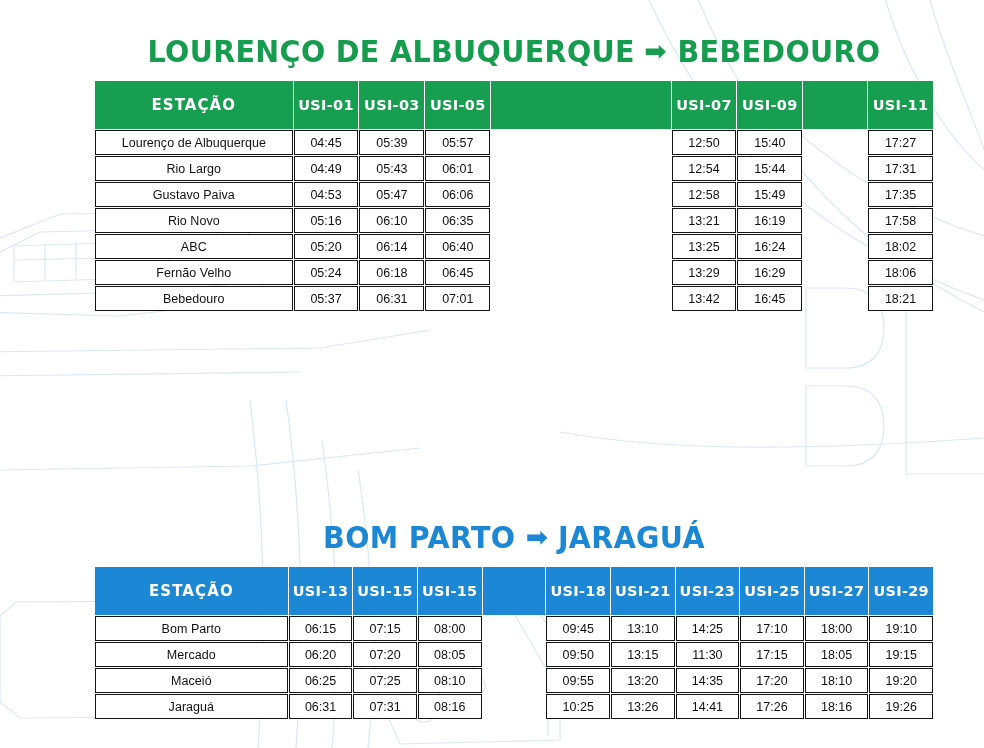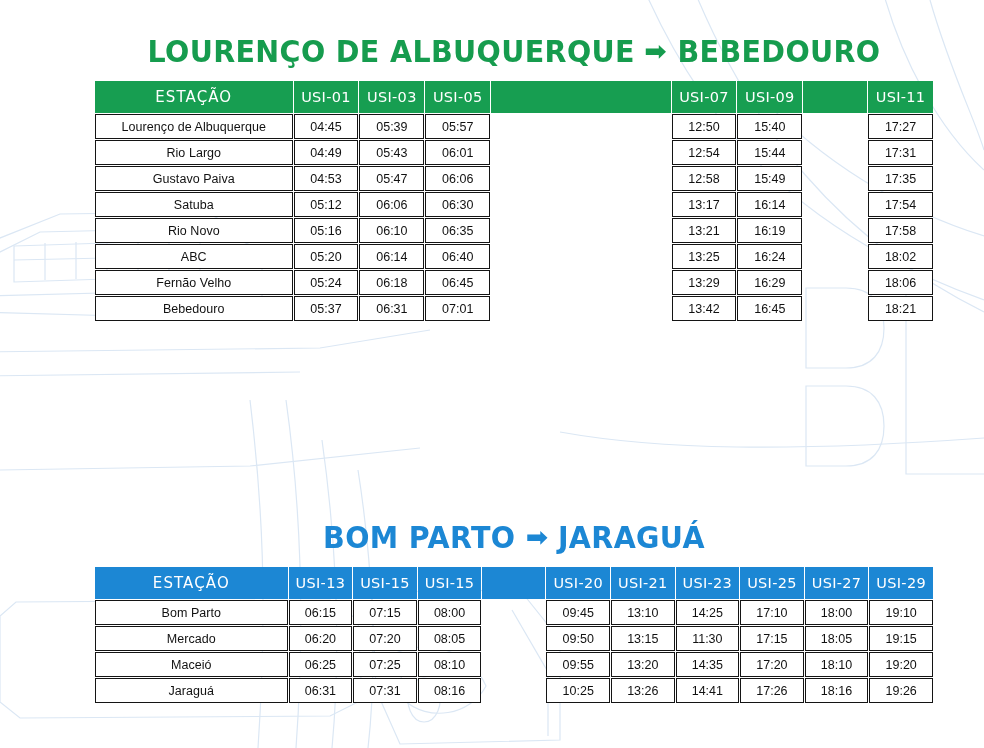--- a/index.html
+++ b/index.html
@@ -65,23 +65,23 @@
   .sched th, .sched td {
     padding: 0;
     margin: 0;
     text-align: center;
     vertical-align: middle;
     font-size: 12.5px;
     color: #111111;
     font-family: "Liberation Sans", sans-serif;
   }
   .sched thead th {
-    height: 32px;
+    height: 48px;
     color: #ffffff;
-    font-weight: 400;
+    font-weight: 700;
     font-size: 14.5px;
     letter-spacing: 0.3px;
     font-family: "DejaVu Sans", sans-serif;
     border: none;
   }
   .sched thead th.hd-station {
     font-size: 15px;
     letter-spacing: 1.1px;
   }
   .sched tbody td {
@@ -221,31 +221,20 @@
             <td>04:53</td>
             <td>05:47</td>
             <td>06:06</td>
             <td class="spacer"></td>
             <td>12:58</td>
             <td>15:49</td>
             <td class="spacer"></td>
             <td>17:35</td>
           </tr>
           <tr>
-            <td class="name">Satuba</td>
-            <td>05:12</td>
-            <td>06:06</td>
-            <td>06:30</td>
-            <td class="spacer"></td>
-            <td>13:17</td>
-            <td>16:14</td>
-            <td class="spacer"></td>
-            <td>17:54</td>
-          </tr>
-          <tr>
             <td class="name">Rio Novo</td>
             <td>05:16</td>
             <td>06:10</td>
             <td>06:35</td>
             <td class="spacer"></td>
             <td>13:21</td>
             <td>16:19</td>
             <td class="spacer"></td>
             <td>17:58</td>
           </tr>
@@ -307,21 +296,21 @@
           <col style="width: 65px;">
           <col style="width: 65px;">
         </colgroup>
       <thead>
         <tr>
           <th class="hd-station">ESTAÇÃO</th>
         <th>USI-13</th>
             <th>USI-15</th>
             <th>USI-15</th>
             <th class="spacer-h"></th>
-            <th>USI-20</th>
+            <th>USI-18</th>
             <th>USI-21</th>
             <th>USI-23</th>
             <th>USI-25</th>
             <th>USI-27</th>
             <th>USI-29</th>
           </tr>
       </thead>
       <tbody>
           <tr>
             <td class="name">Bom Parto</td>

